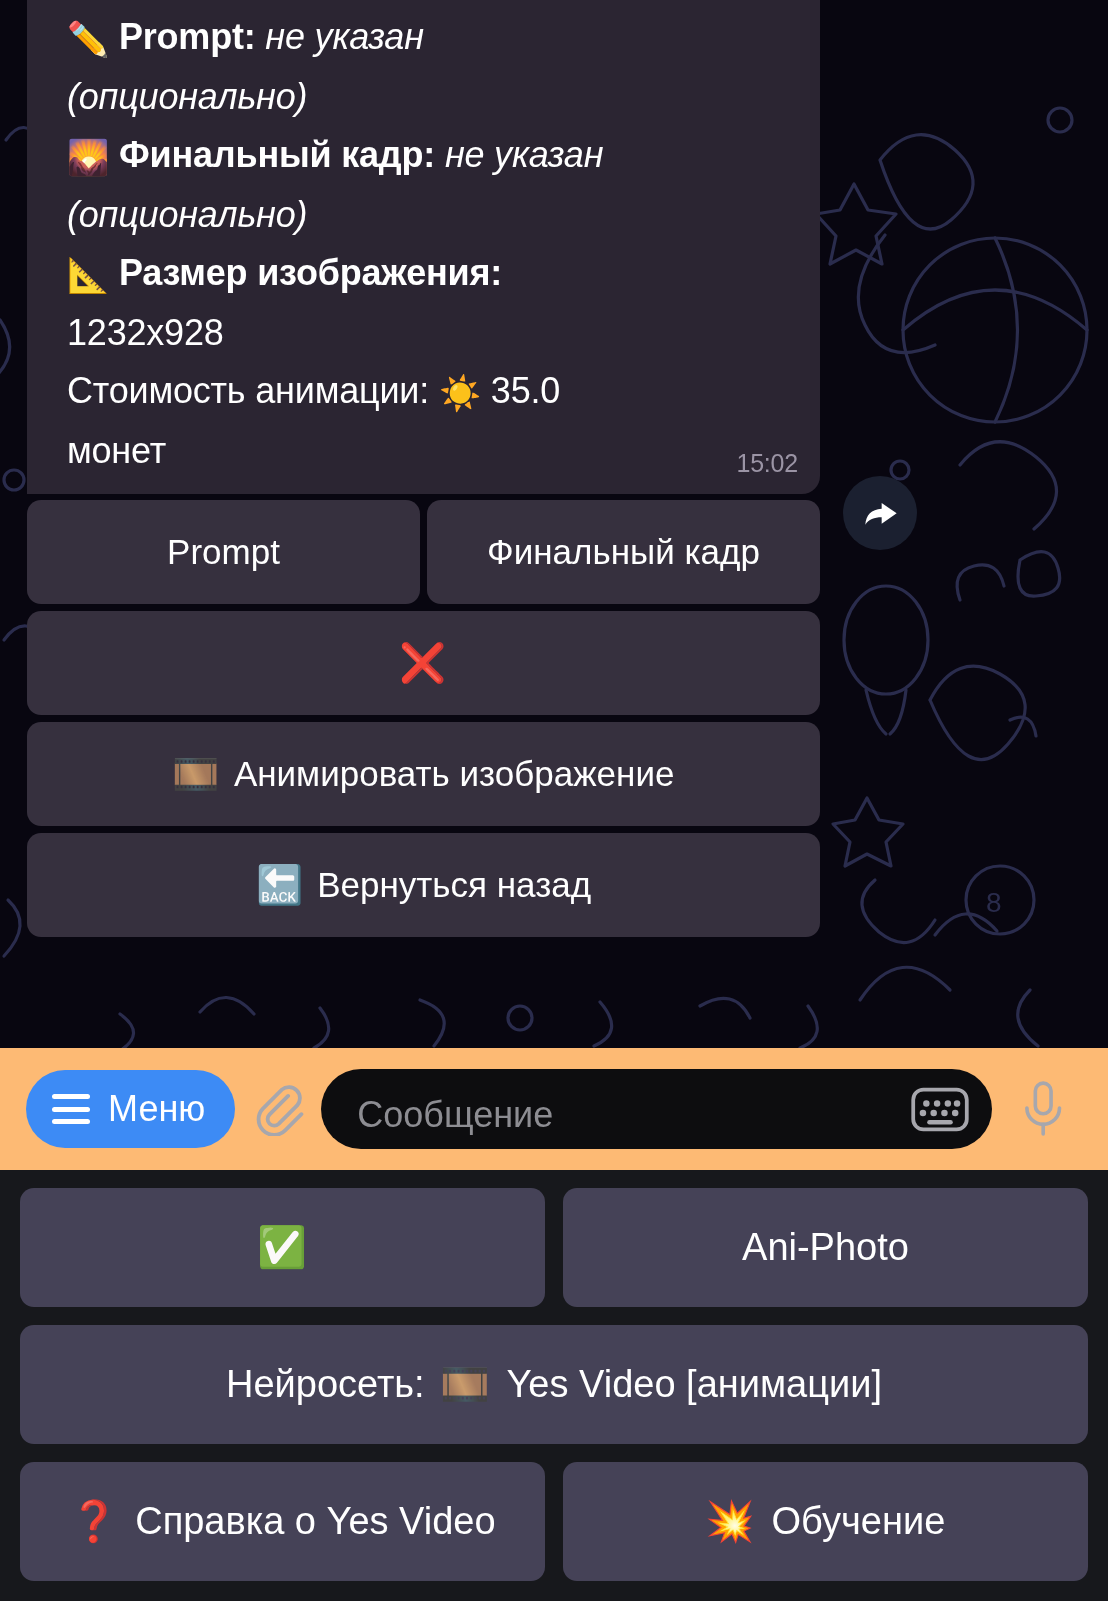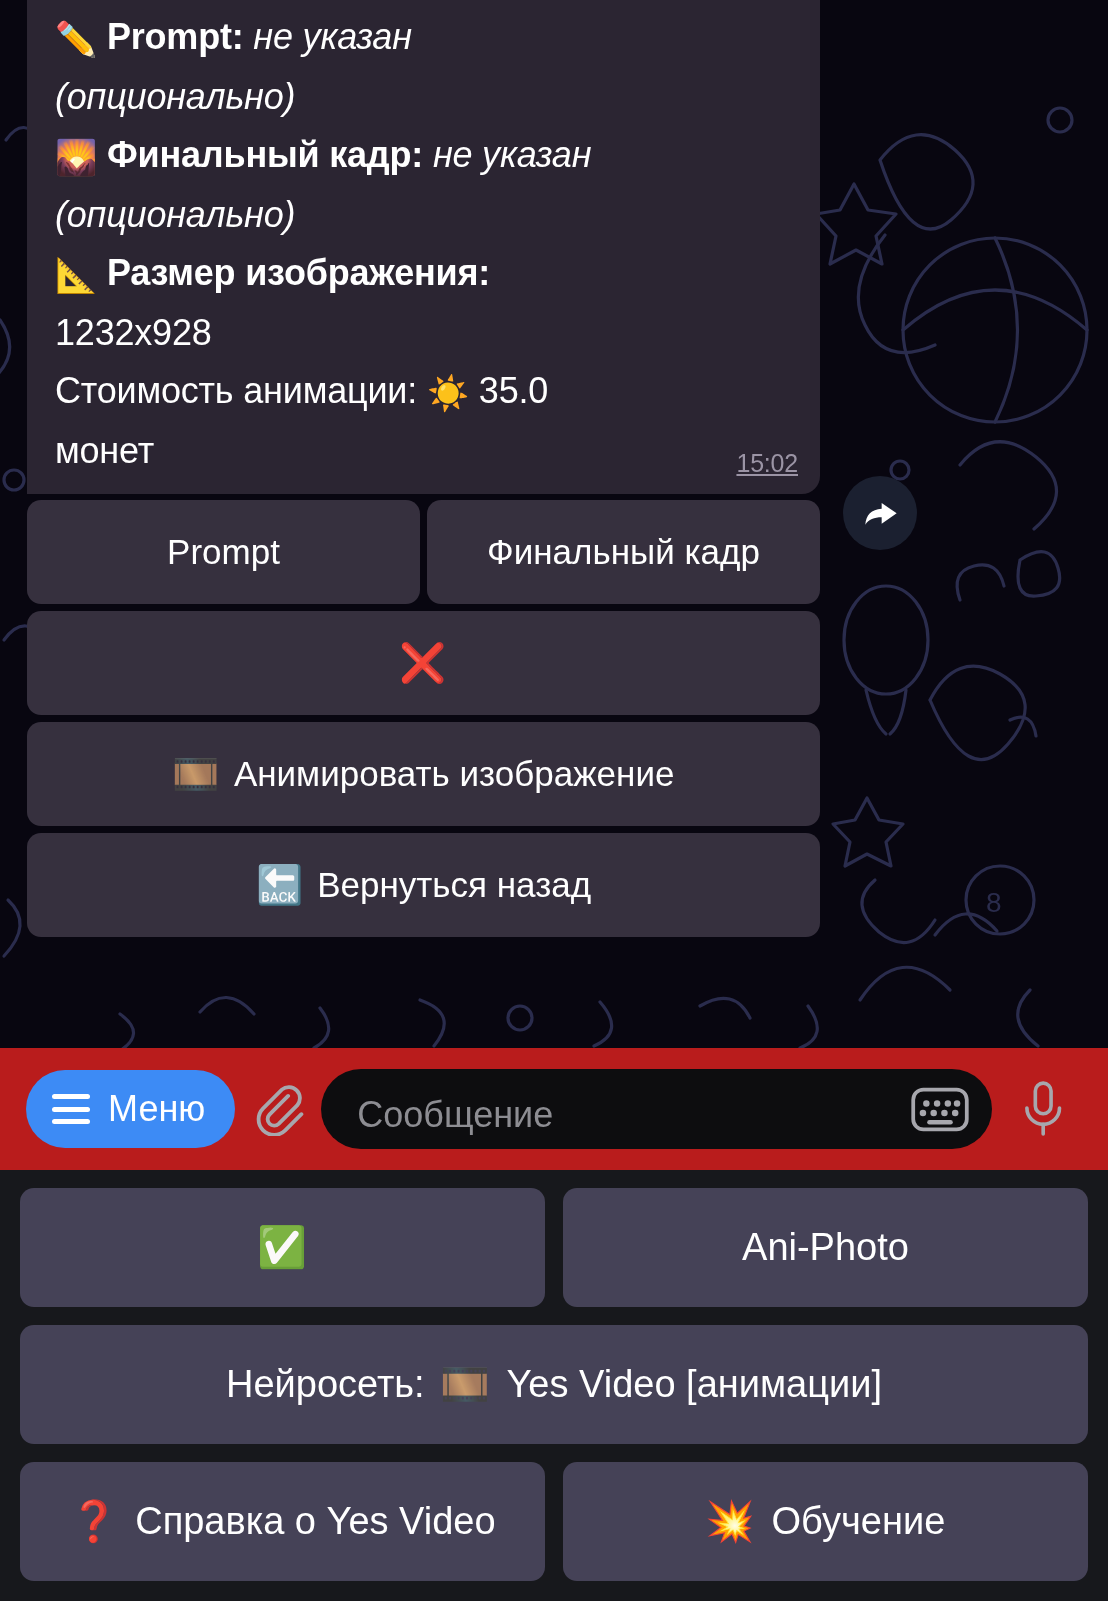--- a/index.html
+++ b/index.html
@@ -49,34 +49,34 @@
     background: #2b2532;
     border-radius: 0 0 18px 0;
     padding: 16px 22px 14px 28px;
     color: #fff;
   }
   .bubble-text {
     font-size: 36px;
     line-height: 58px;
     letter-spacing: -0.2px;
     word-wrap: break-word;
+    margin-left: 12px;
   }
   .bubble-text .b { font-weight: bold; }
   .bubble-text .i { font-style: italic; }
   .emoji { font-size: 34px; vertical-align: -2px; }
   .line { display: block; }
   .cost-block { margin-top: 44px; position: relative; }
   .cost-line2 { display: block; position: relative; }
   .timestamp {
     position: absolute;
     right: 0; bottom: 4px;
     font-size: 25px;
     color: #9b94a5;
     line-height: 1;
-    text-decoration: underline;
   }
 
   
   .forward-btn {
     position: absolute;
     left: 843px; top: 484px;
     width: 74px; height: 74px;
     border-radius: 50%;
     background: #1b2030;
     display: flex; align-items: center; justify-content: center;
@@ -106,21 +106,21 @@
     text-align: center;
     padding: 6px 10px;
     gap: 14px;
     cursor: pointer;
   }
   .ikb-btn .emoji { font-size: 38px; }
 
   
   .input-bar {
     height: 122px;
-    background: #b91c1c;
+    background: #fdba74;
     display: flex; align-items: center;
     padding: 0 22px 0 26px;
     gap: 0;
     flex: 0 0 auto;
   }
   .menu-btn {
     height: 78px;
     background: #3d8bf5;
     border-radius: 39px;
     display: flex; align-items: center;

